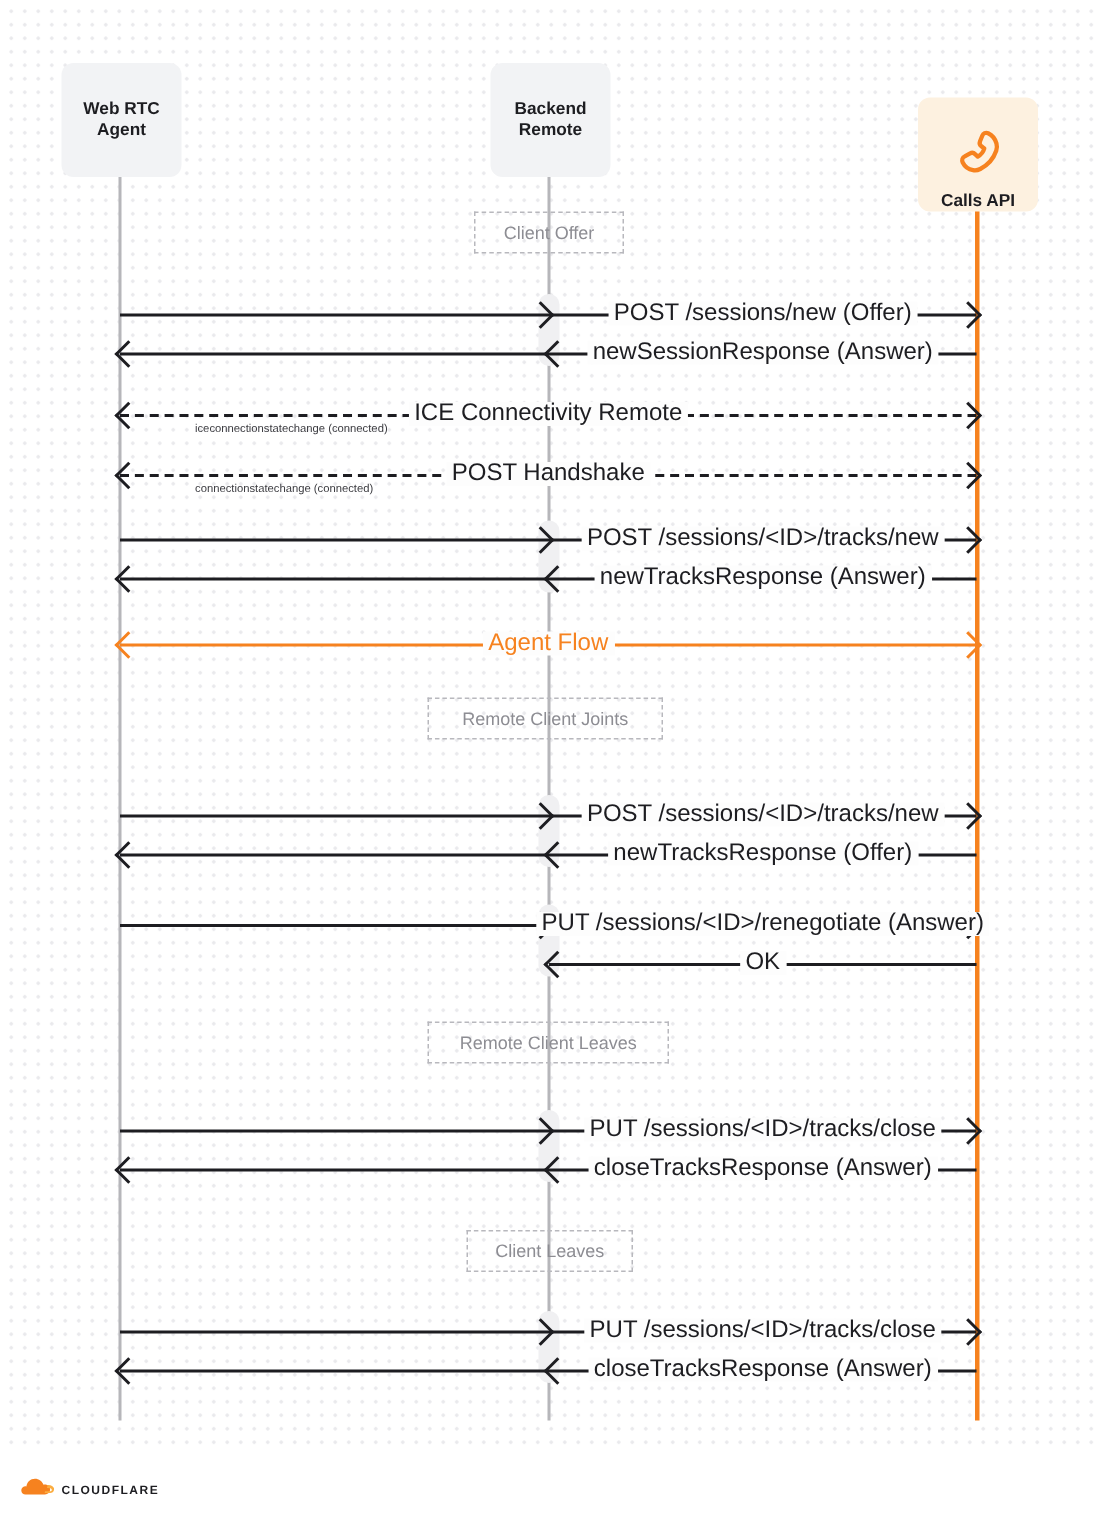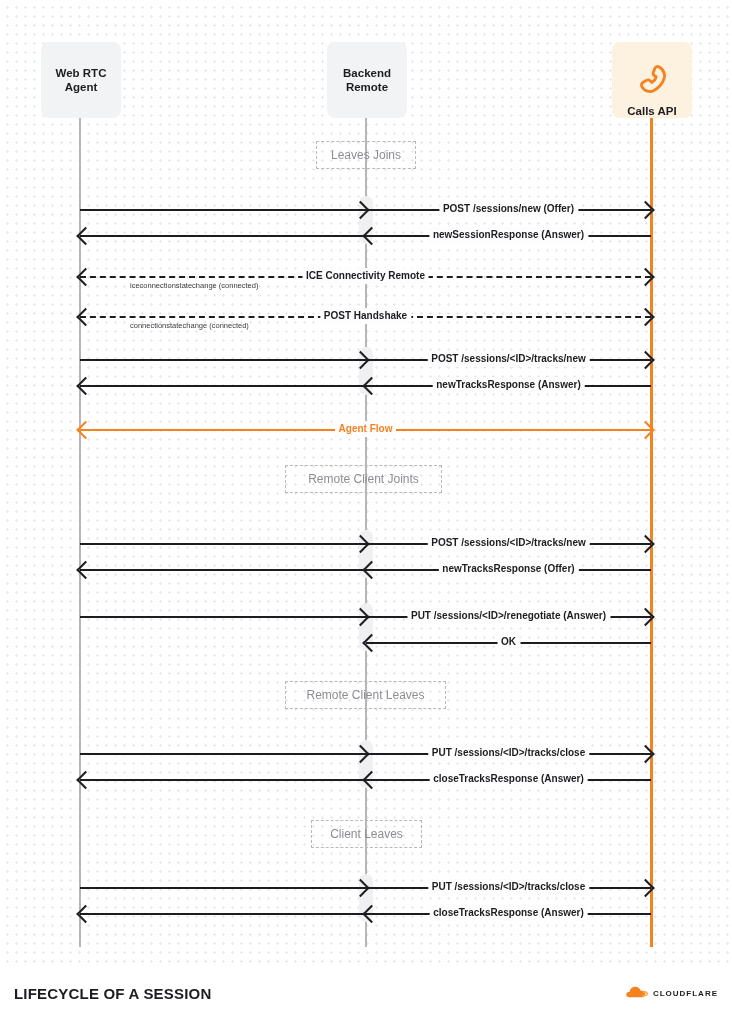--- a/index.html
+++ b/index.html
@@ -51,20 +51,21 @@
     font-size: 11.5px;
     font-weight: bold;
     color: #1d1d21;
     text-align: center;
     line-height: 14px;
     white-space: pre-line;
   }
   .actor.api {
     background: #fdf1e0;
     padding-top: 19px;
+    margin-top: 23px;
   }
   .actor.api .name { margin-top: 2px; }
   .phone-icon { display: block; }
 
   
   .activation {
     position: absolute;
     width: 14px;
     background: #f0f0f2;
     border-radius: 7px;
@@ -107,22 +108,22 @@
   }
   .msg.orange .line { background: #f6821f; }
   .msg.orange.solid .line { background: #f6821f; }
 
   
   .msg .label {
     position: absolute;
     top: -8px;
     left: 50%;
     transform: translateX(-50%);
-    font-size: 10px;
-    font-weight: bold;
+    font-size: 16px;
+    font-weight: normal;
     color: #1d1d21;
     white-space: nowrap;
     background: #fdfdfd;
     padding: 0 4px;
     line-height: 16px;
   }
   .msg.orange .label { color: #f6821f; }
 
   
   .head {
@@ -318,21 +319,21 @@
         <div class="head left"></div>
       </div>
       <div class="msg solid" style="left: 366px; width: 285px; top: 913px;">
         <div class="line"></div>
         <div class="head left"></div>
         <div class="label">closeTracksResponse (Answer)</div>
       </div>
     </div>
   <div id="sections">
       <div class="seclabel" style="left: 316px; top: 141px; width: 100px;">
-        <span>Leaves Joins</span>
+        <span>Client Offer</span>
       </div>
       <div class="seclabel" style="left: 285px; top: 465px; width: 157px;">
         <span>Remote Client Joints</span>
       </div>
       <div class="seclabel" style="left: 285px; top: 681px; width: 161px;">
         <span>Remote Client Leaves</span>
       </div>
       <div class="seclabel" style="left: 311px; top: 820px; width: 111px;">
         <span>Client Leaves</span>
       </div>
@@ -348,21 +349,20 @@
       </div>
       <div class="actor api" style="left: 612px;">
         <span class="phone-icon"><svg width="40" height="36" viewBox="0 0 24 24" fill="none" stroke="#f6821f" stroke-width="1.9" stroke-linecap="round" stroke-linejoin="round">
             <path d="M16.5 3.2c-1.1-0.5-2.2 0.1-2.6 1.1l-1.0 2.5c-0.3 0.8-0.1 1.7 0.6 2.2l1.3 1.0c-0.4 1.4-1.5 2.8-2.9 3.6l-1.2-1.1c-0.6-0.6-1.5-0.7-2.2-0.3l-2.4 1.3c-1.0 0.5-1.4 1.7-0.9 2.7c0.9 1.8 2.6 3.1 4.6 3.4c1.1 0.2 2.2 0.0 3.2-0.5c3.3-1.7 5.9-4.6 7.1-8.1c0.4-1.1 0.4-2.2 0.1-3.3C19.6 5.6 18.2 4.0 16.5 3.2z"></path>
           </svg></span>
         <div class="name">Calls API</div>
       </div>
     </div>
 
   <div id="footer">
-    <div class="title">LIFECYCLE OF A SESSION</div>
     <div class="brand">
       <span>
         <svg width="22" height="12" viewBox="0 0 22 12" aria-hidden="true">
           <path d="M15.6 11.3H3.0c-1.5 0-2.7-1.1-2.8-2.5C0.1 7.3 1.2 6.0 2.7 5.9c0.3 0 0.6 0 0.9 0.1
                    C3.9 3.0 6.3 0.8 9.3 0.8c2.6 0 4.9 1.7 5.7 4.1c0.3-0.1 0.7-0.2 1.0-0.2
                    c1.9 0 3.4 1.5 3.4 3.3c0 1.8-1.5 3.3-3.4 3.3z" fill="#f6821f"></path>
           <path d="M18.3 5.0c-0.1 0-0.2 0-0.3 0c-0.1 0-0.1 0.0-0.2 0.1l-0.5 1.7c0 0.1 0 0.2 0.1 0.2
                    l2.0 0.1c0.6 0.0 1.1 0.5 1.1 1.1c0 0.1 0 0.2 0 0.3c-0.1 0.4-0.5 0.7-0.9 0.7
                    l-3.6 0.0l-0.2 1.1l3.7 0c1.2 0 2.3-0.8 2.5-2.0c0.0-0.2 0.1-0.4 0.1-0.6
                    C22.0 6.2 20.4 5.0 18.3 5.0z" fill="#fbad41"></path>

